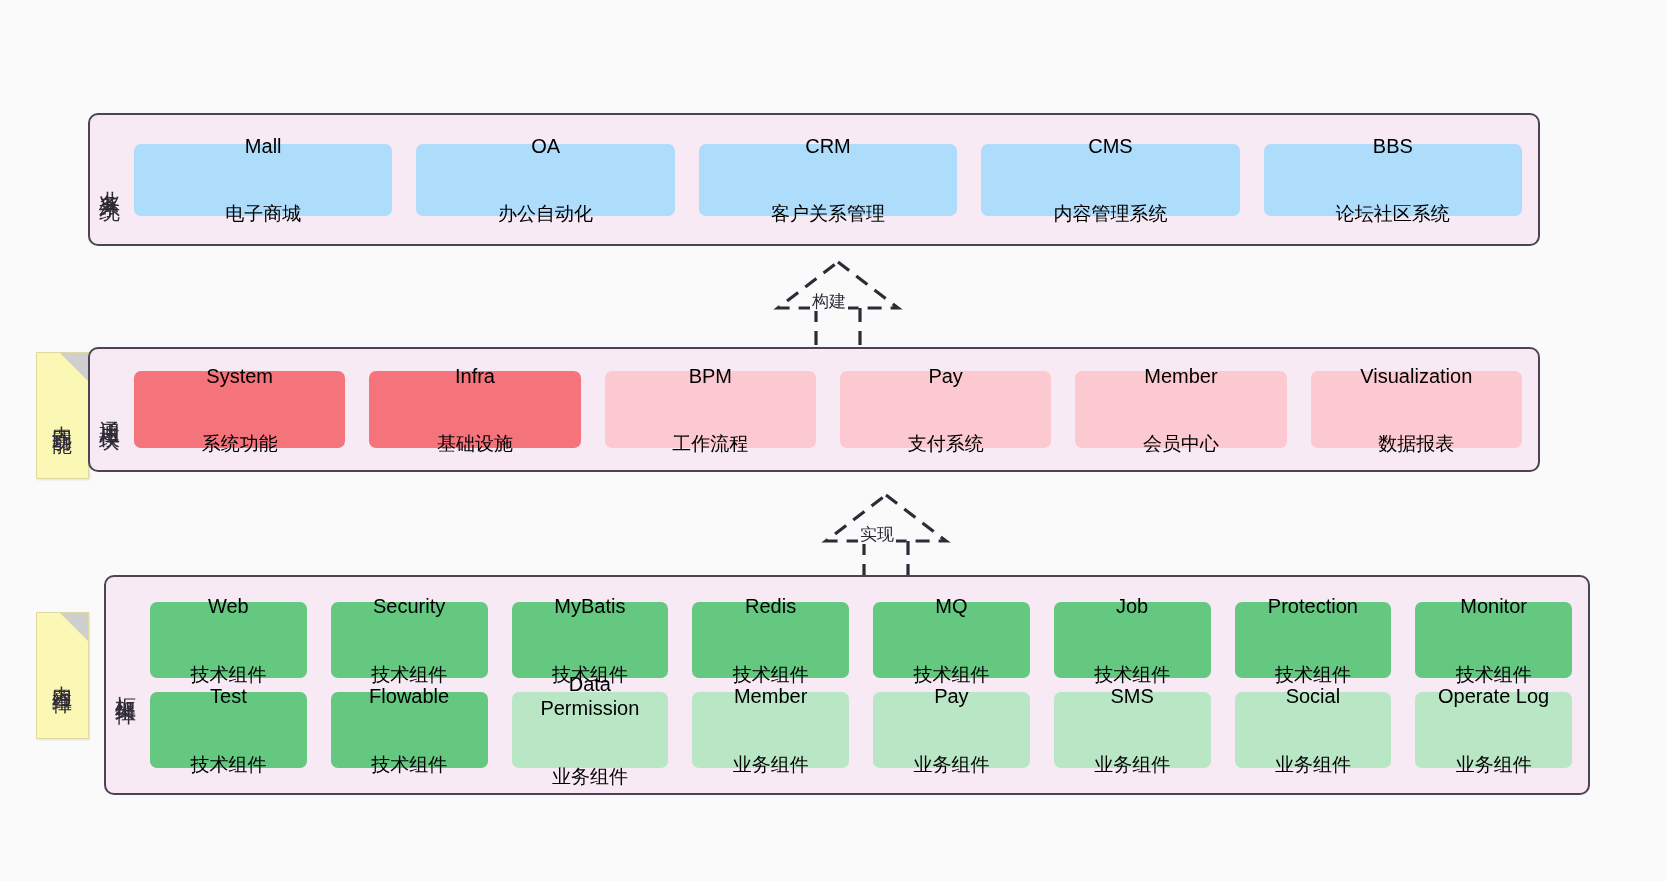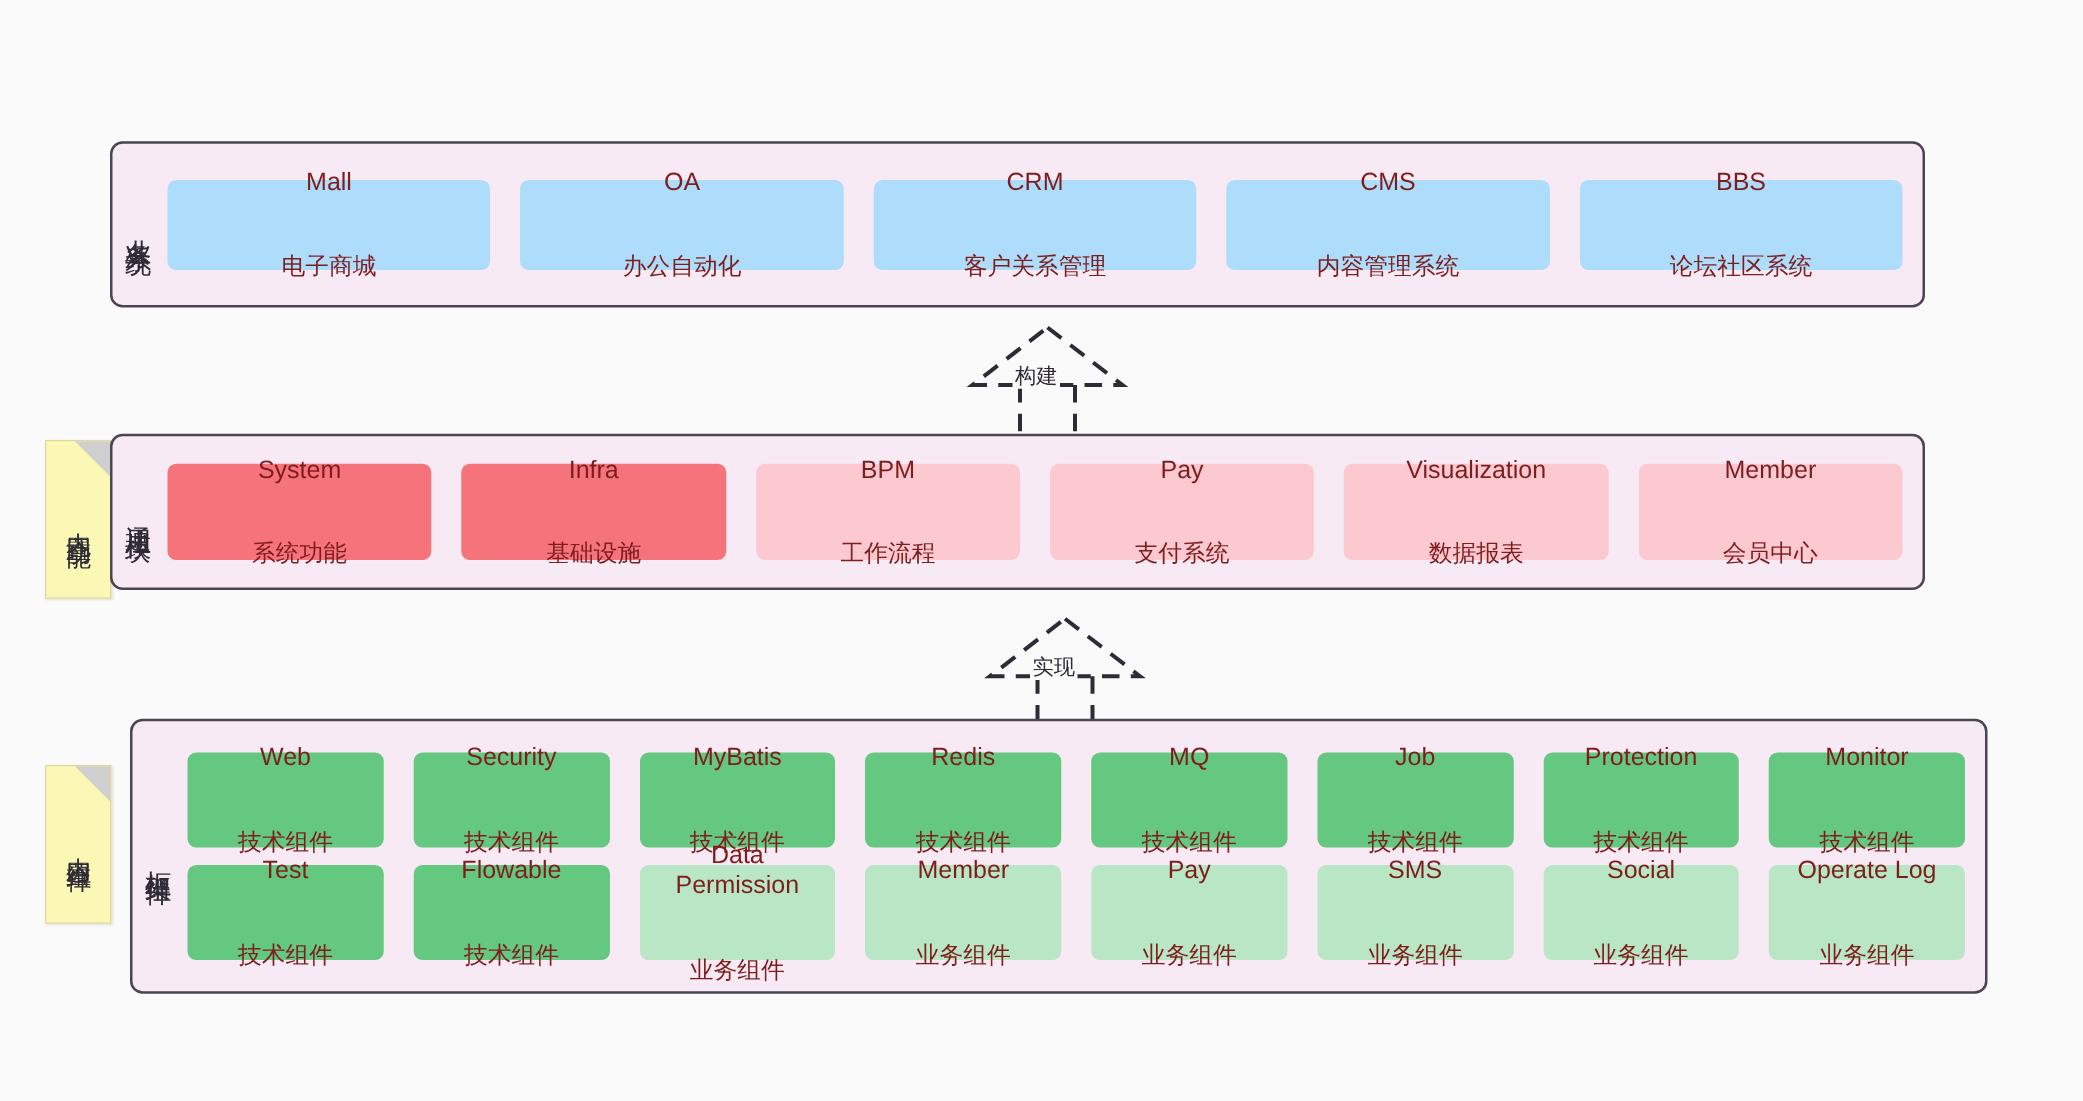--- a/index.html
+++ b/index.html
@@ -58,21 +58,21 @@
   }
   .card {
     flex: 1 1 0;
     box-sizing: border-box;
     border-radius: 7px;
     display: flex;
     flex-direction: column;
     align-items: center;
     justify-content: center;
     text-align: center;
-    color: #7f1d1d;
+    color: #000000;
     line-height: 1.22;
     padding: 4px 6px;
     gap: 44px;
   }
   .card .t1 { font-size: 20px; }
   .card .t2 { font-size: 19px; }
 
   
   .c-blue      { background: #aedcfb; }
   .c-red       { background: #f5737b; }
@@ -131,21 +131,21 @@
     font-size: 17px;
     color: #2f2b36;
     background: #fafafa;
     padding: 0 2px;
     line-height: 1;
     user-select: none;
     white-space: nowrap;
   }
   #connector-build   { left: 748px; top: 256px; width: 180px; height: 90px; }
   #connector-build .conn-label   { left: 62px; top: 38px; }
-  #connector-impl    { left: 762px; top: 489px; width: 180px; height: 90px; }
+  #connector-impl    { left: 796px; top: 489px; width: 180px; height: 90px; }
   #connector-impl .conn-label    { left: 62px; top: 38px; }
 </style>
 </head>
 <body>
 
 <div class="canvas">
 
   <div class="layer" id="layer-business">
     <div class="layer-title">业务系统</div>
     <div class="layer-body">
@@ -201,26 +201,26 @@
         </div>
         <div class="card c-pink">
           <span class="t1">BPM</span>
           <span class="t2">工作流程</span>
         </div>
         <div class="card c-pink">
           <span class="t1">Pay</span>
           <span class="t2">支付系统</span>
         </div>
         <div class="card c-pink">
+          <span class="t1">Member</span>
+          <span class="t2">会员中心</span>
+        </div>
+        <div class="card c-pink">
           <span class="t1">Visualization</span>
           <span class="t2">数据报表</span>
-        </div>
-        <div class="card c-pink">
-          <span class="t1">Member</span>
-          <span class="t2">会员中心</span>
         </div>
       </div>
     </div>
   </div>
 
   <div class="connector" id="connector-impl">
     <svg width="180" height="90" viewBox="0 0 180 90">
       <path d="M 90 6 L 150 52 L 30 52 Z" fill="none" stroke="#2f2b36" stroke-width="3.2" stroke-dasharray="14 9" stroke-linejoin="miter"></path>
       <path d="M 68 52 L 68 90 M 112 52 L 112 90" stroke="#2f2b36" stroke-width="3.2" stroke-dasharray="14 9" fill="none"></path>
     </svg>

